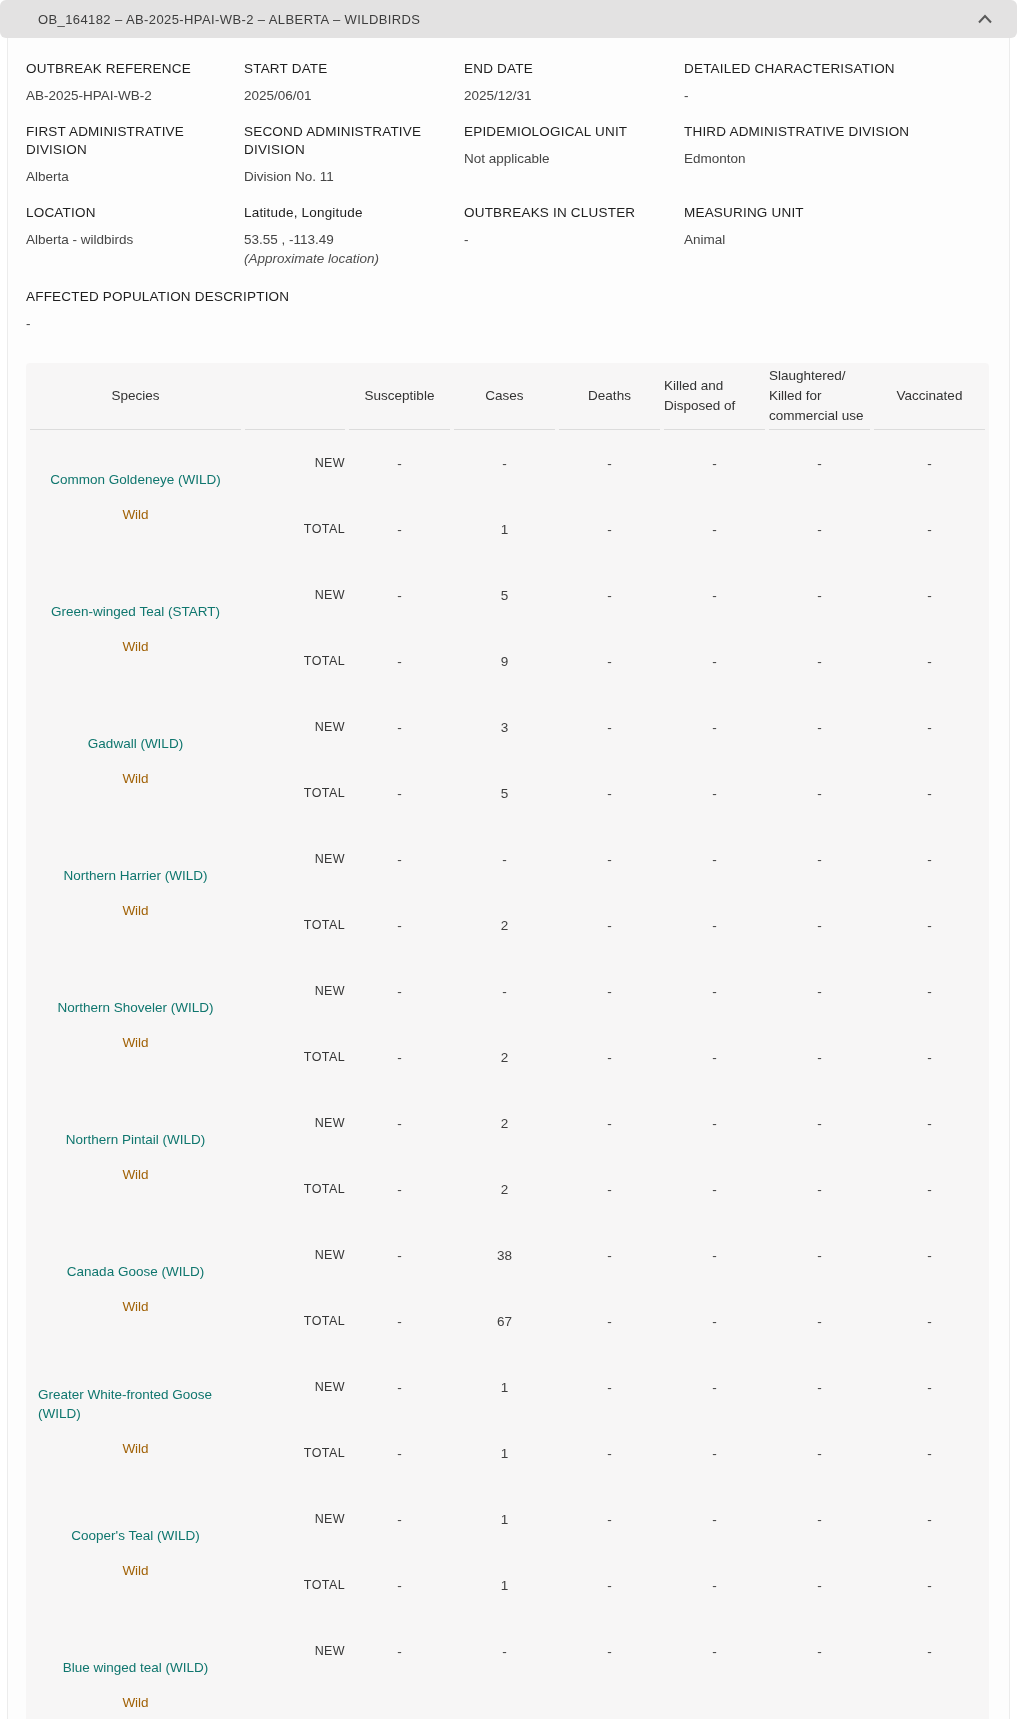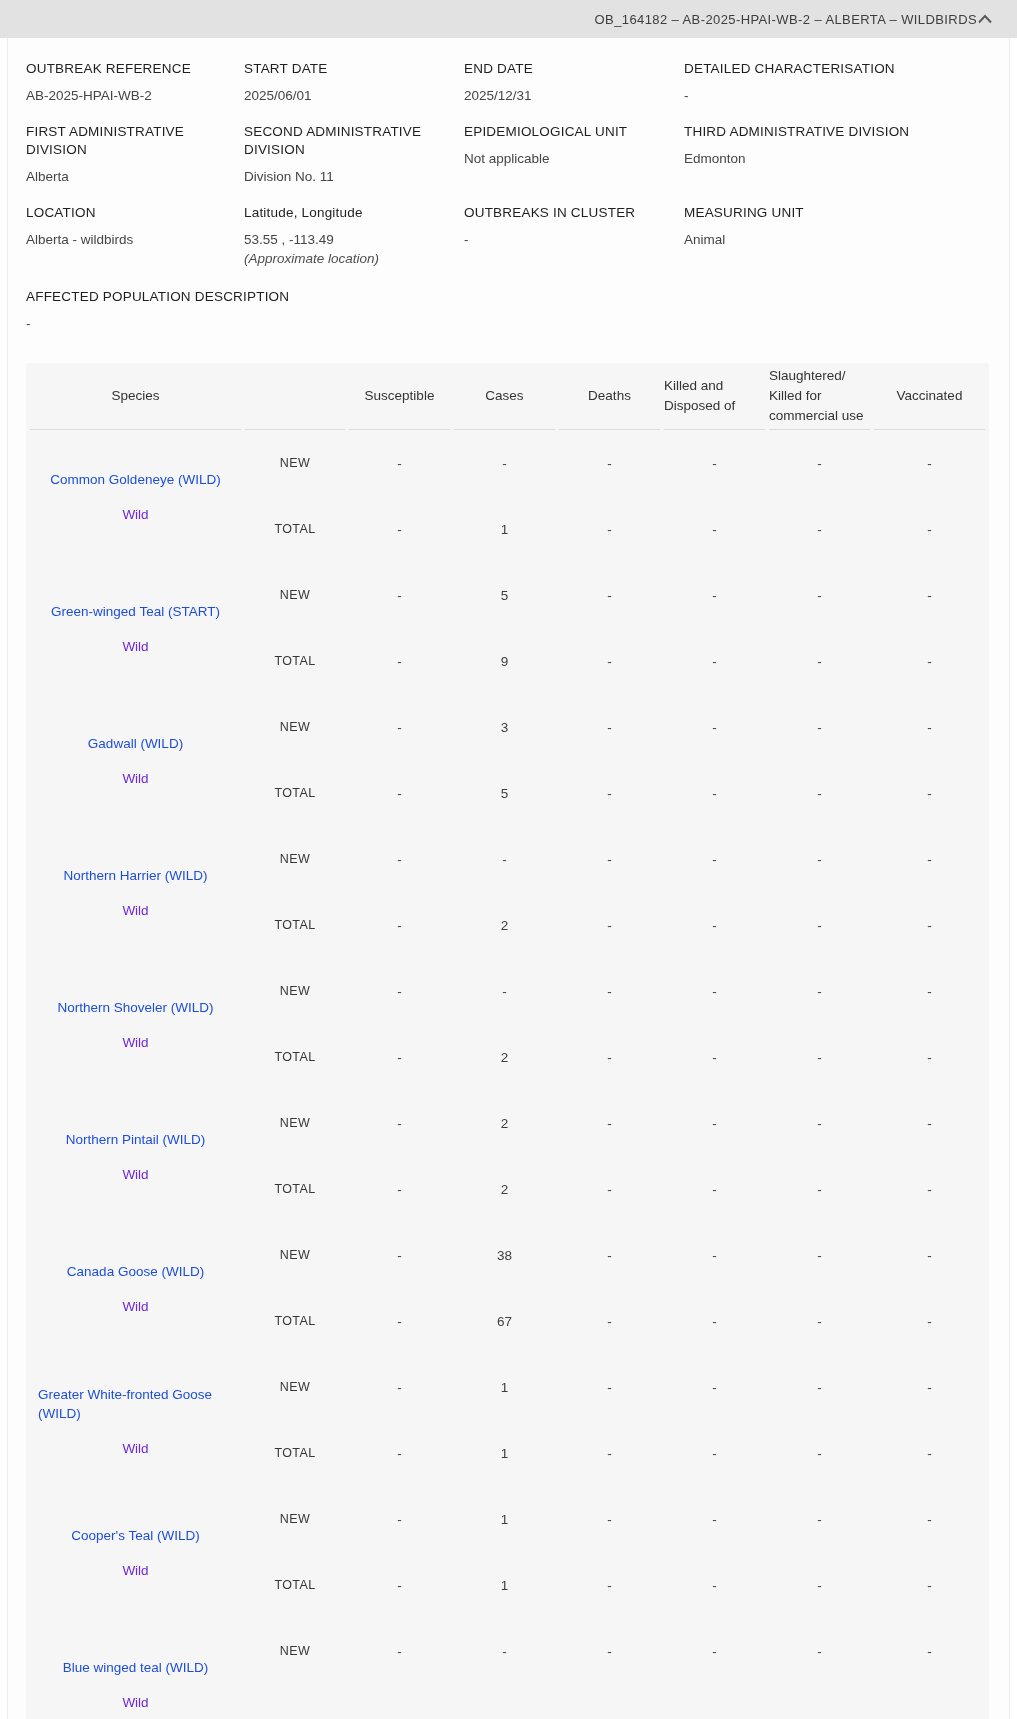--- a/index.html
+++ b/index.html
@@ -9,23 +9,24 @@
     background: #ffffff;
     font-family: "Liberation Sans", "DejaVu Sans", sans-serif;
     color: var(--text-secondary, #454545);
     font-size: 13.5px;
   }
 
   
   .accordion-header {
     height: 38px;
     background: var(--header-bar-bg, #e3e2e2);
-    display: flex; align-items: center; justify-content: flex-end;
-    padding: 0 24px 0 30px;
+    display: flex; align-items: center; justify-content: space-between;
+    padding: 0 24px 0 38px;
     cursor: pointer;
+    border-radius: 6px;
   }
   .accordion-title {
     font-size: 13px; color: #3d3d3d; letter-spacing: 0.4px;
   }
   .chevron { display: flex; align-items: center; }
 
   
   .panel-body {
     margin: 0 7px;
     background: #fdfdfd;
@@ -77,25 +78,25 @@
     line-height: 20px;
     text-align: left;
   }
   .species-table td {
     height: 66px;
     text-align: center;
     vertical-align: middle;
     color: #3f3f3f;
     padding: 0;
   }
-  td.rowtype { font-size: 12.5px; letter-spacing: 0.4px; color: #373737; }
+  td.rowtype { font-size: 12.5px; letter-spacing: 0.4px; color: #373737; text-align: right; }
   td.species-cell { vertical-align: middle; }
   .species-inner { display: flex; flex-direction: column; align-items: center; padding: 0 8px; }
-  .species-name { text-align: left; line-height: 19px; color: #1d4ed8; }
-  .species-type { text-align: left; margin-top: 18px; color: #6d28d9; }
+  .species-name { text-align: left; line-height: 19px; color: #0f766e; }
+  .species-type { text-align: left; margin-top: 18px; color: #a16207; }
 </style>
 </head>
 <body>
 
 <div class="accordion-header">
   <span class="accordion-title">OB_164182 – AB-2025-HPAI-WB-2 – ALBERTA – WILDBIRDS</span>
   <span class="chevron">
     <svg width="16" height="10" viewBox="0 0 16 10">
       <polyline points="2,8.5 8,2 14,8.5" fill="none" stroke="#5a5a5a" stroke-width="2"></polyline>
     </svg>

